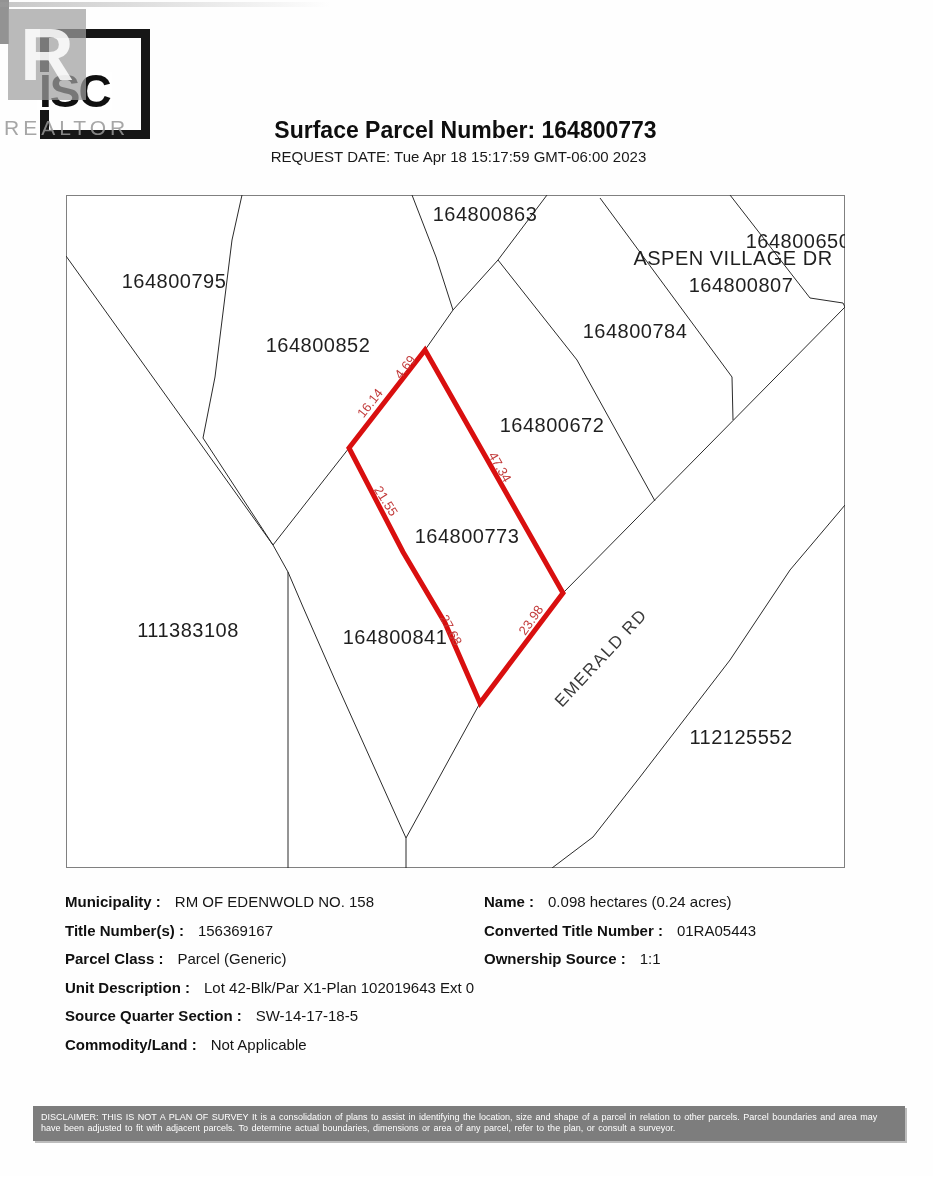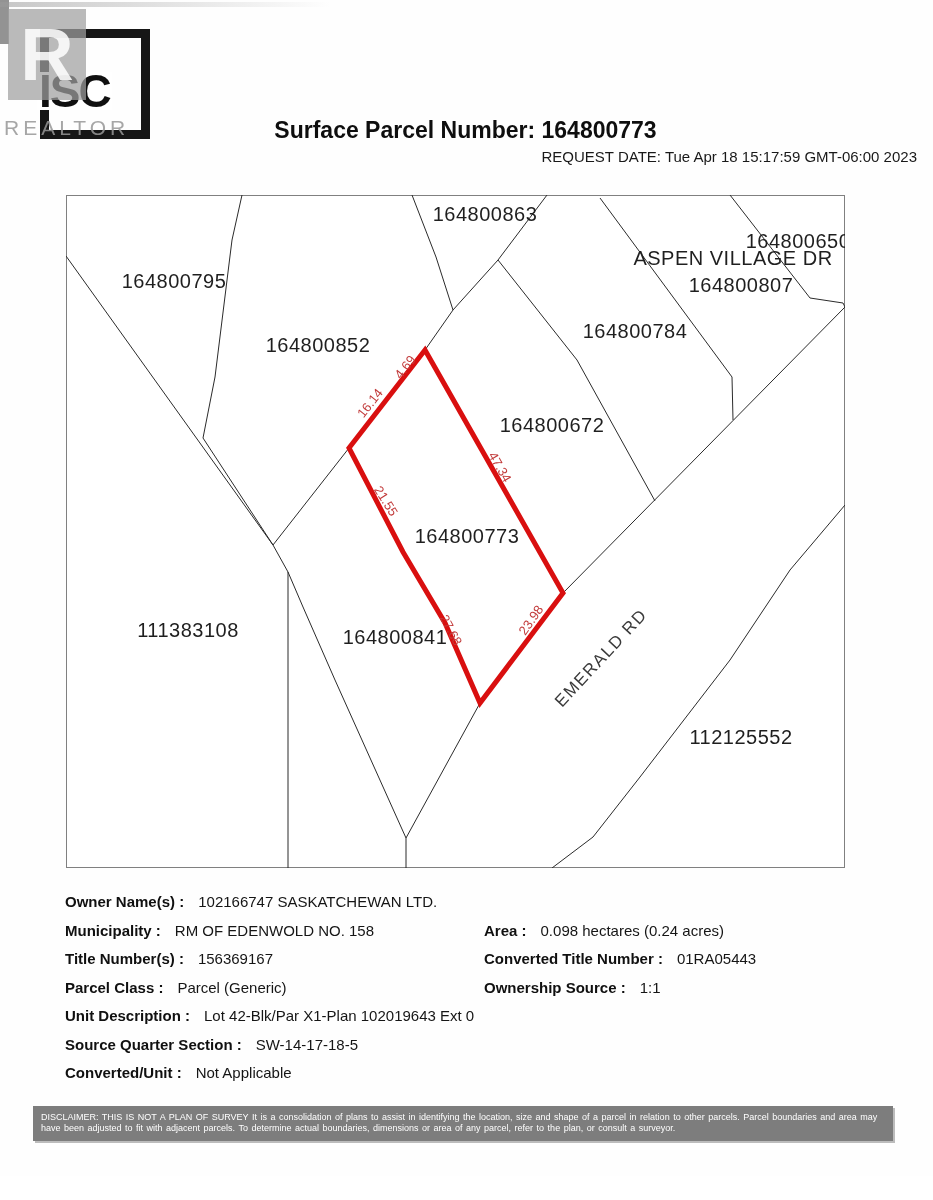--- a/index.html
+++ b/index.html
@@ -14,38 +14,38 @@
   .isc-box{position:absolute;left:40px;top:29px;width:92px;height:92px;border:9px solid #161616;}
   .isc-text{position:absolute;left:37px;top:72px;font-size:46px;font-weight:bold;letter-spacing:-2px;
     color:#101010;background:#fff;line-height:38px;padding:0 2px;}
   .wm-square{position:absolute;left:8px;top:9px;width:78px;height:91px;background:rgba(160,160,160,0.72);
     display:flex;align-items:center;justify-content:center;z-index:3;}
   .wm-letter{font-size:74px;font-weight:bold;color:rgba(255,255,255,0.85);line-height:1;}
   .wm-text{position:absolute;left:4px;top:116px;font-size:21px;letter-spacing:4px;color:rgba(150,150,150,0.85);z-index:3;}
   
   .title-block{position:absolute;left:0;top:117px;width:917px;text-align:center;}
   .doc-title{font-size:23px;font-weight:bold;color:#0e0e0e;padding-left:14px;}
-  .doc-subtitle{font-size:15px;margin-top:4px;color:#191919;text-align:right;}
+  .doc-subtitle{font-size:15px;margin-top:4px;color:#191919;}
   
   .map-wrap{position:absolute;left:66px;top:195px;width:779px;height:673px;background:#fff;}
   .map-wrap svg{display:block;}
   text.parcel{font-size:20px;letter-spacing:.5px;fill:#1f1f1f;text-anchor:middle;}
   text.road{font-size:17px;letter-spacing:1.5px;fill:#3a3a3a;text-anchor:middle;}
   text.dim{font-size:13px;fill:#c23b3b;text-anchor:middle;}
   .bline{fill:none;stroke:#2b2b2b;stroke-width:1;}
   .redline{fill:none;stroke:#d90f0f;stroke-width:5;stroke-linejoin:miter;}
   
   .details{position:absolute;left:65px;top:894px;width:810px;font-size:15px;}
   .drow{position:relative;line-height:16px;margin-bottom:12.5px;white-space:nowrap;}
   .dlabel{font-weight:bold;color:#101010;}
   .dvalue{margin-left:14px;color:#151515;}
   .dright{position:absolute;left:419px;top:0;}
   
   .disclaimer{position:absolute;left:33px;top:1106px;width:852px;background:#7d7d7d;color:#ffffff;
-    font-size:9px;line-height:11px;padding:6px 0 7px 8px;word-spacing:1px;box-shadow:2px 2px 0 #bcbcbc;}
+    font-size:9px;line-height:11px;padding:6px 12px 7px 8px;word-spacing:1px;box-shadow:2px 2px 0 #bcbcbc;}
   
   .wm-bar{position:absolute;height:11px;background:#e8eaed;border-radius:3px;filter:blur(1px);}
   .wm-bar1{left:742px;top:1187px;width:64px;}
   .wm-bar2{left:831px;top:1187px;width:100px;}
   .pin{position:absolute;left:810px;top:1176px;width:16px;height:24px;}
 </style>
 </head>
 <body>
 
 <div class="page">
@@ -111,26 +111,23 @@
         <text class="dim" x="320" y="306" dominant-baseline="central" transform="rotate(58 320 306)">21.55</text>
         <text class="dim" x="385" y="435" dominant-baseline="central" transform="rotate(62 385 435)">27.68</text>
         <text class="dim" x="434" y="272" dominant-baseline="central" transform="rotate(60 434 272)">47.34</text>
         <text class="dim" x="465" y="425" dominant-baseline="central" transform="rotate(-55 465 425)">23.98</text>
       </g>
     </svg>
   </div>
 
   <div class="details">
     <div class="drow">
-      <span class="dlabel">Owner Name(s) :</span><span class="dvalue">102166747 SASKATCHEWAN LTD.</span>
-    </div>
-    <div class="drow">
       <span class="dlabel">Municipality :</span><span class="dvalue">RM OF EDENWOLD NO. 158</span>
       <span class="dright">
-        <span class="dlabel">Area :</span><span class="dvalue">0.098 hectares (0.24 acres)</span>
+        <span class="dlabel">Name :</span><span class="dvalue">0.098 hectares (0.24 acres)</span>
       </span>
     </div>
     <div class="drow">
       <span class="dlabel">Title Number(s) :</span><span class="dvalue">156369167</span>
       <span class="dright">
         <span class="dlabel">Converted Title Number :</span><span class="dvalue">01RA05443</span>
       </span>
     </div>
     <div class="drow">
       <span class="dlabel">Parcel Class :</span><span class="dvalue">Parcel (Generic)</span>
@@ -138,21 +135,21 @@
         <span class="dlabel">Ownership Source :</span><span class="dvalue">1:1</span>
       </span>
     </div>
     <div class="drow">
       <span class="dlabel">Unit Description :</span><span class="dvalue">Lot 42-Blk/Par X1-Plan 102019643 Ext 0</span>
     </div>
     <div class="drow">
       <span class="dlabel">Source Quarter Section :</span><span class="dvalue">SW-14-17-18-5</span>
     </div>
     <div class="drow">
-      <span class="dlabel">Converted/Unit :</span><span class="dvalue">Not Applicable</span>
+      <span class="dlabel">Commodity/Land :</span><span class="dvalue">Not Applicable</span>
     </div>
   </div>
 
   <div class="disclaimer">DISCLAIMER: THIS IS NOT A PLAN OF SURVEY It is a consolidation of plans to assist in identifying the location, size and shape of a parcel in relation to other parcels.  Parcel boundaries and area may have been adjusted to fit with adjacent parcels. To determine actual boundaries, dimensions or area of any parcel, refer to the plan, or consult a surveyor.</div>
 
   <div class="wm-bar wm-bar1"></div>
   <div class="wm-bar wm-bar2"></div>
   <svg class="pin" viewBox="0 0 16 24">
     <path d="M8,0 C3.6,0 0,3.4 0,7.8 C0,13.5 8,24 8,24 C8,24 16,13.5 16,7.8 C16,3.4 12.4,0 8,0 Z" fill="#55a8c2"></path>
     <circle cx="8" cy="7.6" r="3.1" fill="#ffffff"></circle>

